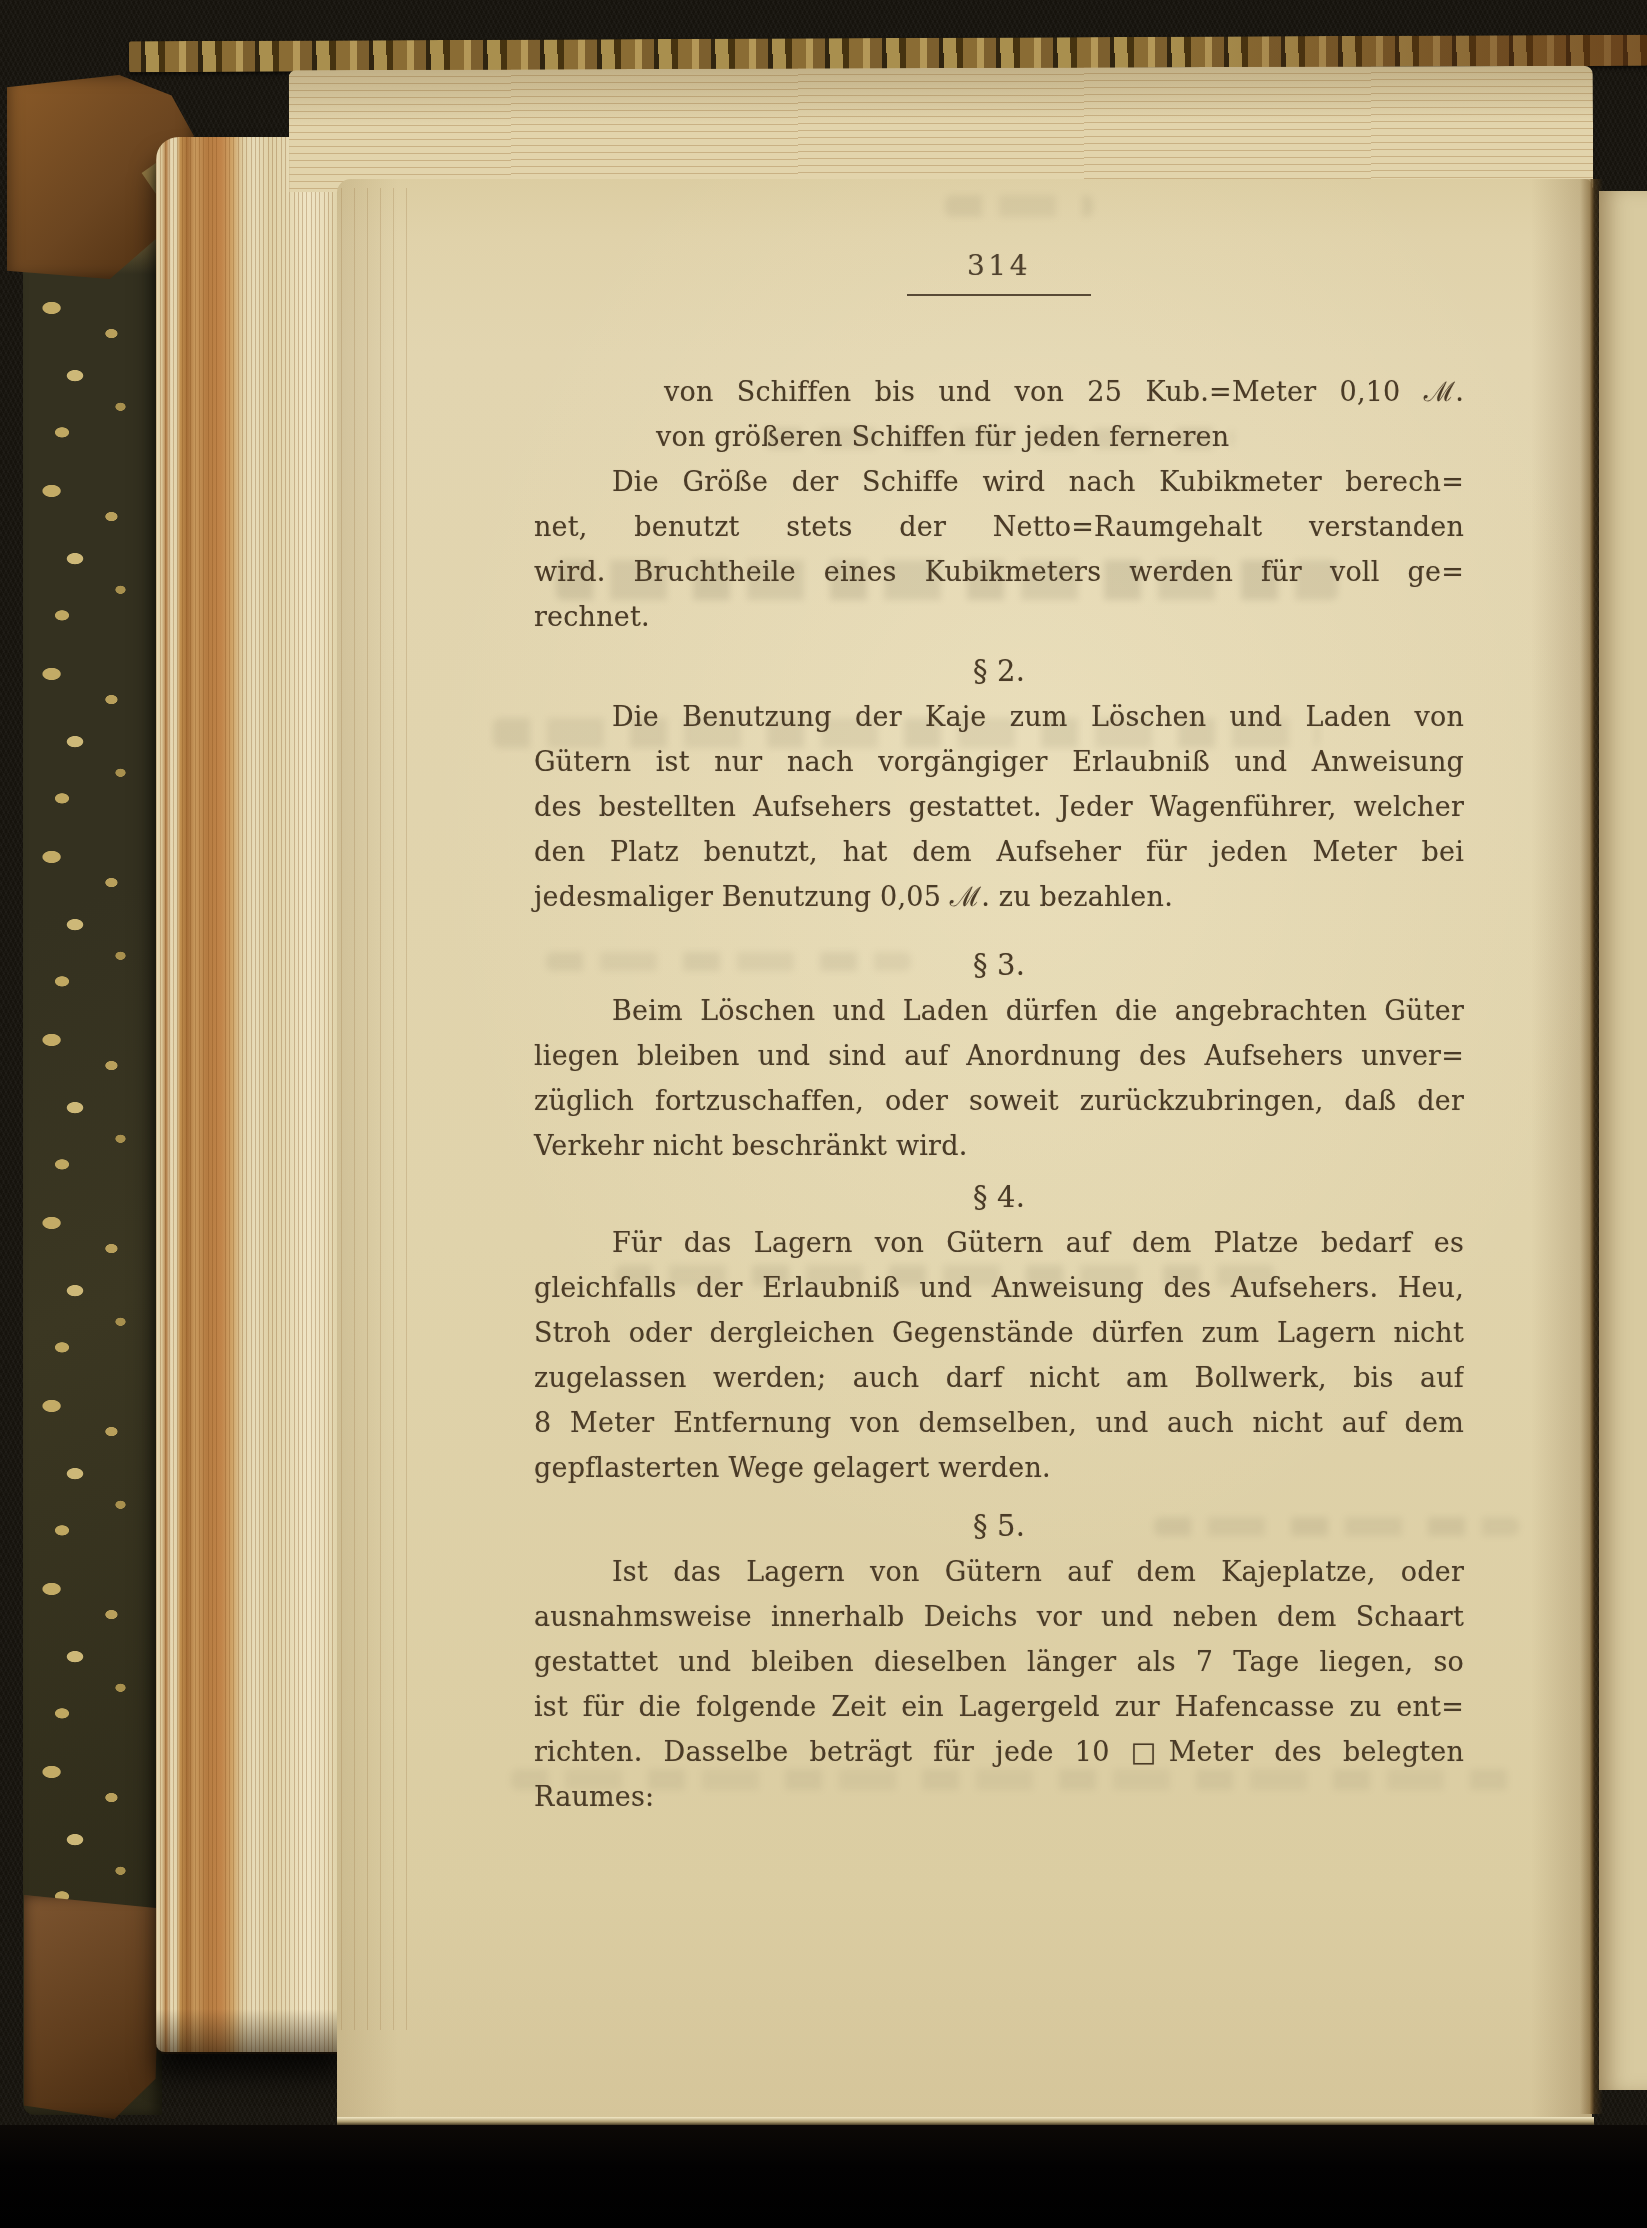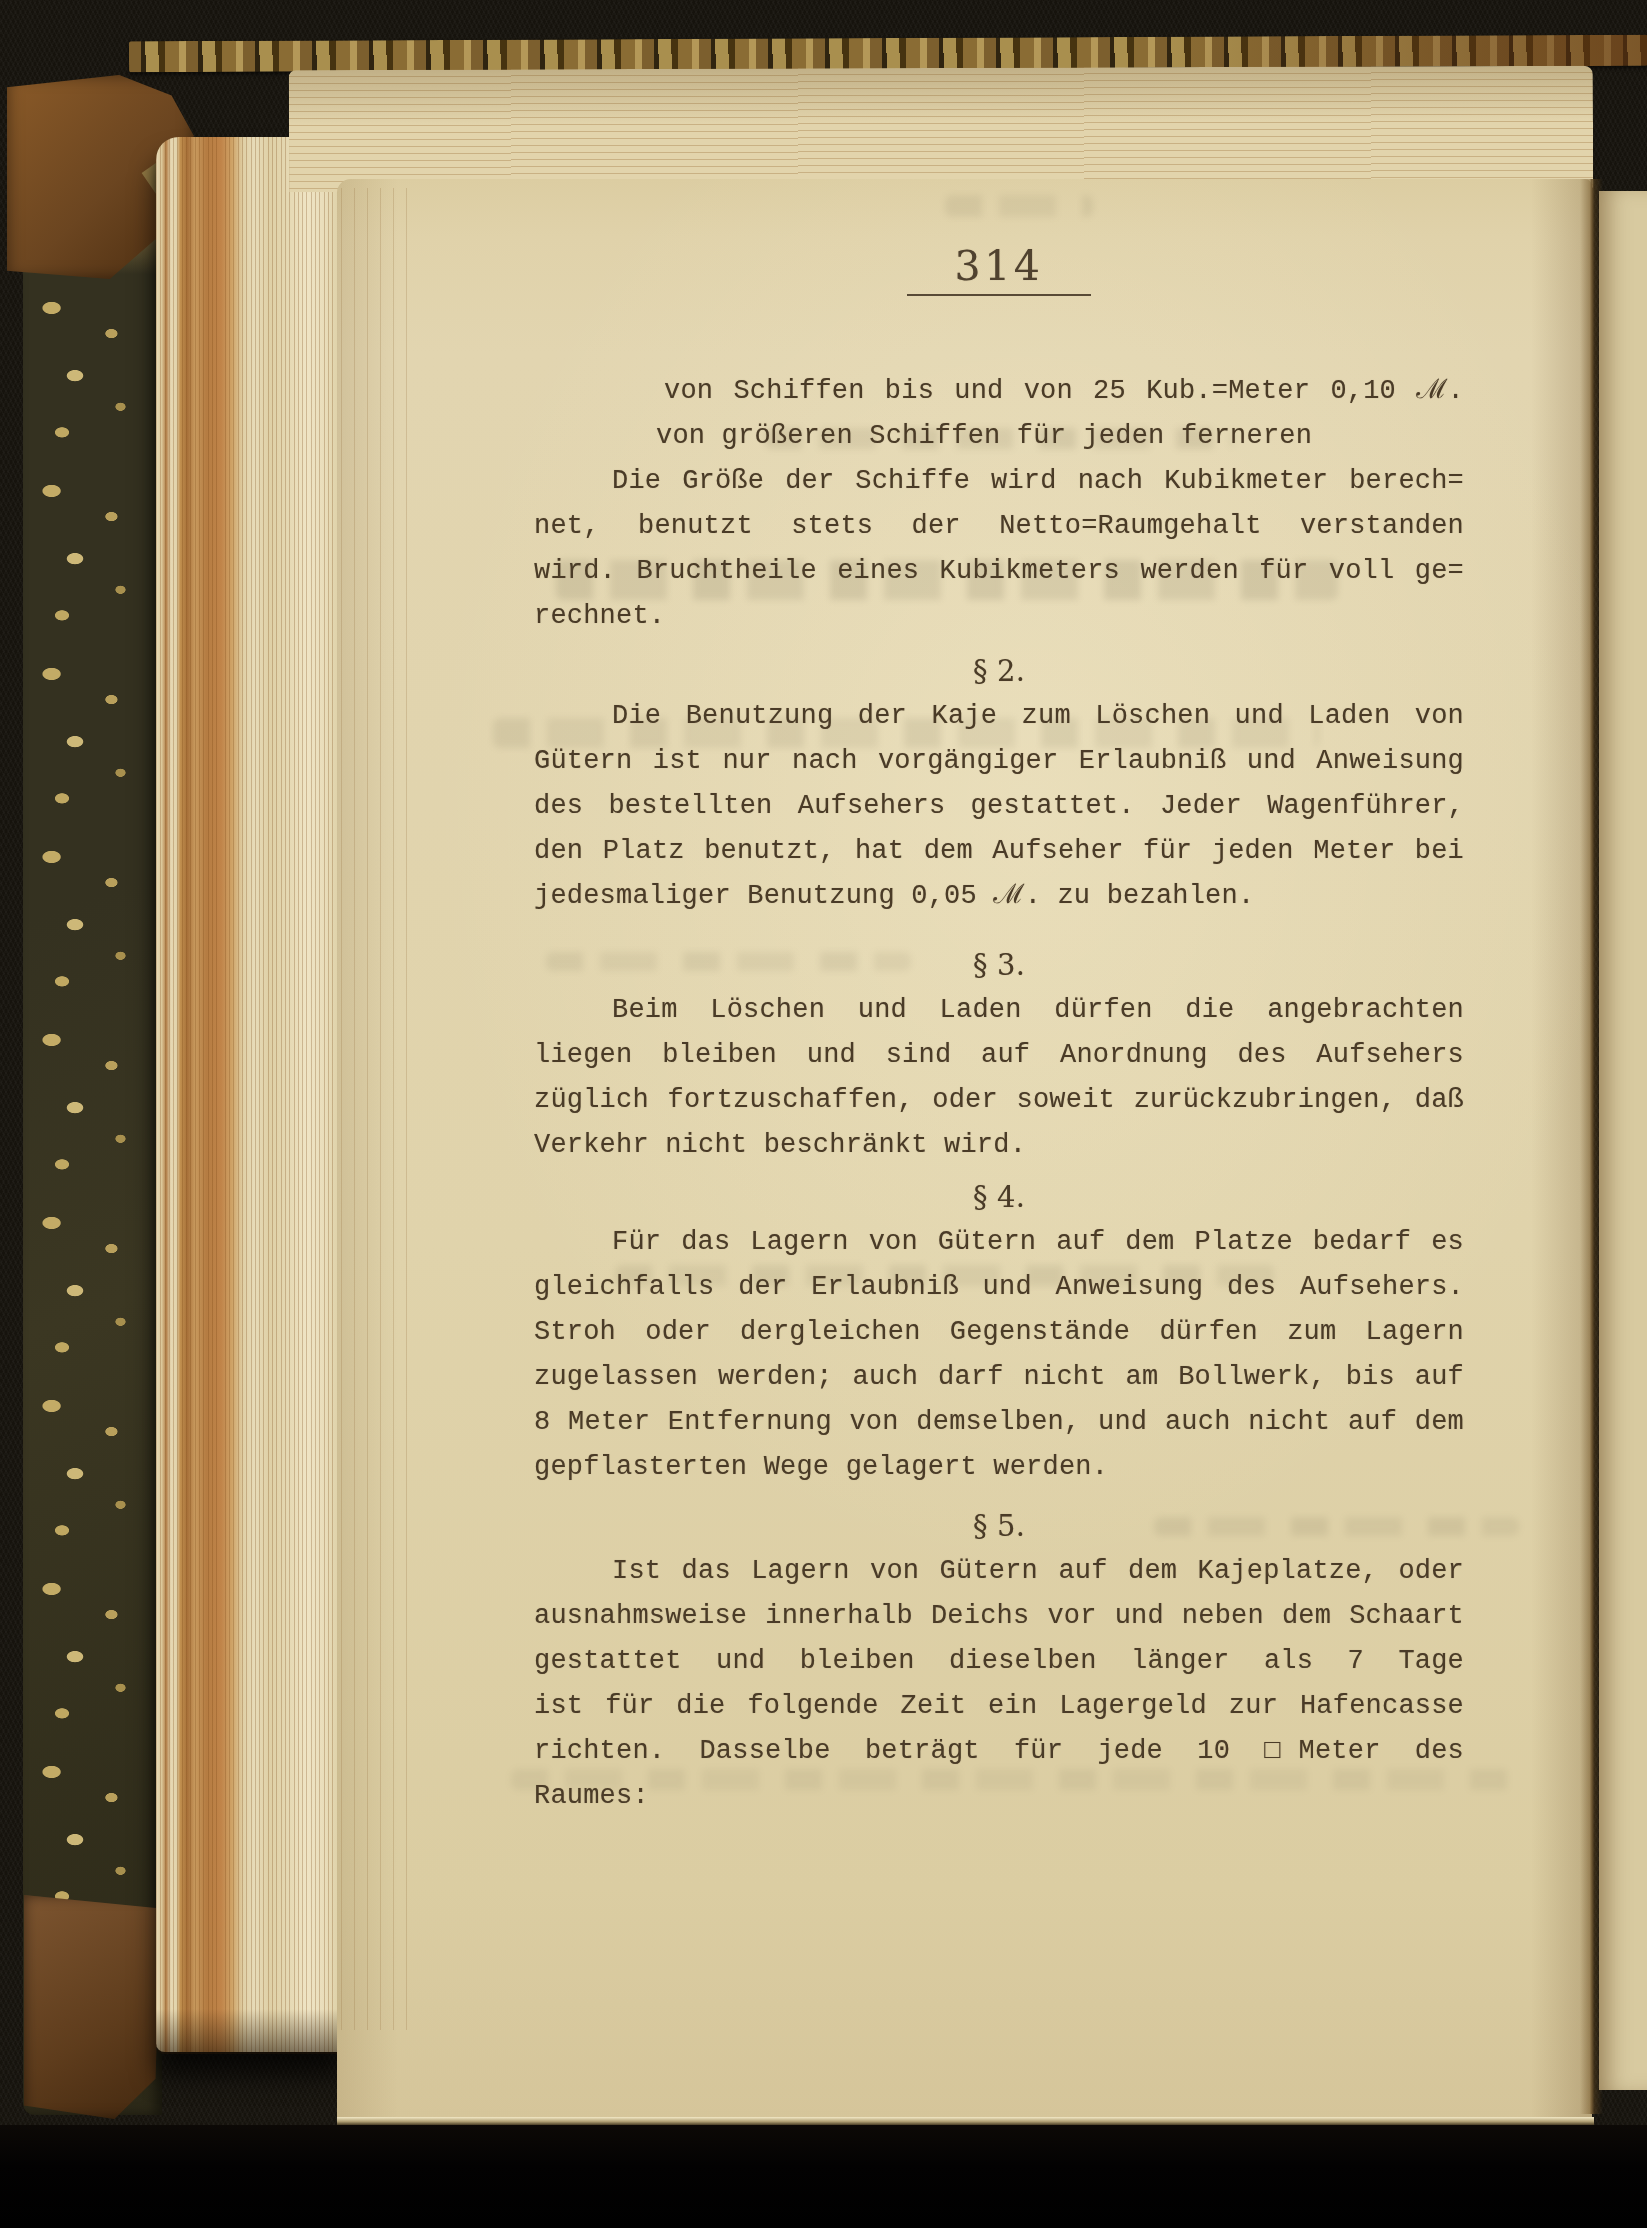--- a/index.html
+++ b/index.html
@@ -114,26 +114,26 @@
     background:repeating-linear-gradient(90deg, rgba(118,110,82,.55) 0 37px, rgba(0,0,0,0) 37px 54px, rgba(118,110,82,.45) 54px 111px, rgba(0,0,0,0) 111px 137px);
   }
   
   .textblock{
     position:absolute;left:197px;top:66px;width:930px;
     color:#4a3b27;
     font-size:27px;letter-spacing:0.2px;
     text-shadow:0 0 0.9px rgba(74,59,39,.35);
   }
   .pagenum{
-    text-align:center;font-size:41px;line-height:42px;height:42px;
+    text-align:center;font-size:28px;line-height:42px;height:42px;
     letter-spacing:3.5px;color:#50422f;
   }
   .rule{width:184px;height:1.7px;margin:7px auto 0;background:#584a36;}
   .block-tariff{margin-top:73px;}
-  .line{height:45px;line-height:45px;white-space:nowrap;font-family:Liberation Mono, monospace;}
+  .line{height:45px;line-height:45px;white-space:nowrap;}
   .j{white-space:normal;text-align:justify;text-align-last:justify;overflow:hidden;}
   .ind90{text-indent:78px;}
   .t0{text-indent:130px;}
   .t1{padding-left:122px;}
   .t2{text-indent:196px;}
   .h{height:45px;line-height:45px;text-align:center;font-size:29px;}
   .mt12{margin-top:10.4px;} .mt28{margin-top:24px;} .mt8{margin-top:7px;} .mt16{margin-top:14px;}
 </style>
 </head>
 <body>

